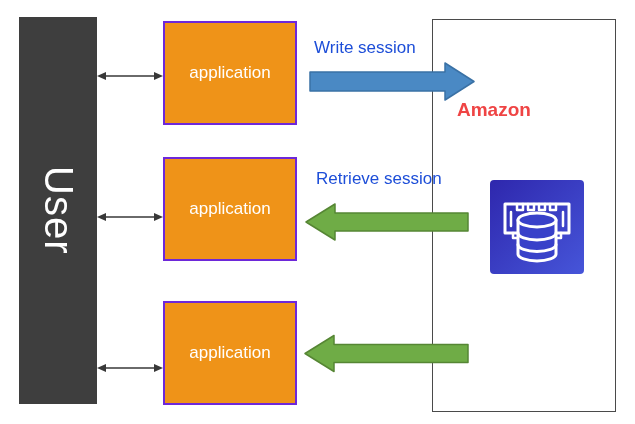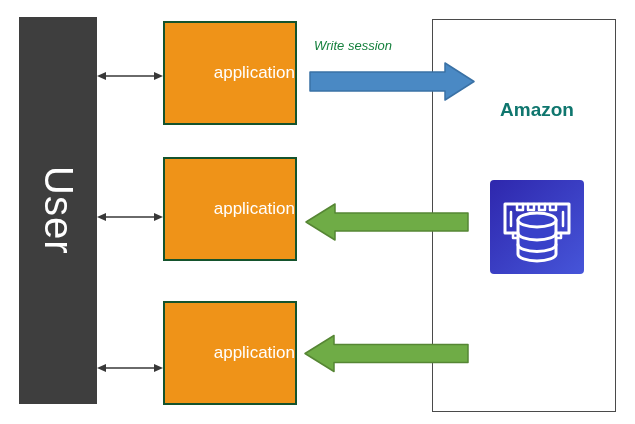--- a/index.html
+++ b/index.html
@@ -31,62 +31,60 @@
     color: #ffffff;
     font-size: 40px;
     letter-spacing: 1px;
   }
 
   
   .app-box {
     left: 163px;
     width: 134px; height: 104px;
     background: #EF9318;
-    border: 2px solid #14532d;
+    border: 2px solid #6d28d9;
     box-sizing: border-box;
     display: flex;
     align-items: center;
-    justify-content: flex-end;
+    justify-content: center;
   }
   .app-box.app1 { top: 21px; }
   .app-box.app2 { top: 157px; }
   .app-box.app3 { top: 301px; }
   .app-label {
     color: #ffffff;
     font-size: 17px;
   }
 
   
   .cache-box {
     left: 432px; top: 19px;
     width: 184px; height: 393px;
     background: #ffffff;
     border: 1px solid #4A4A4A;
     box-sizing: border-box;
   }
   .cache-title {
     left: 457px; top: 97px;
     width: 160px;
-    text-align: center;
     font-weight: bold;
     font-size: 19px;
     line-height: 26px;
-    color: #0f766e;
+    color: #ef4444;
   }
   .cache-icon {
     left: 490px; top: 180px;
     width: 94px; height: 94px;
   }
 
   
   .flow-label {
-    font-size: 13px;
-    color: #15803d;
+    font-size: 17px;
+    color: #1d4ed8;
     white-space: nowrap;
-    font-style: italic;
   }
   .flow-label.write { left: 314px; top: 38px; }
   .flow-label.retrieve { left: 316px; top: 169px; }
 
   .arrow-svg, .connector-svg { display: block; }
 </style>
 </head>
 <body>
 
 <div class="canvas">
@@ -157,14 +155,15 @@
 
   <svg class="abs arrow-svg" style="left:303px; top:202px; width:167px; height:40px;" viewBox="0 0 167 40">
     <polygon points="3,20 32,2 32,11 165,11 165,29 32,29 32,38" fill="#6FAC46" stroke="#568634" stroke-width="1.5" stroke-linejoin="round"></polygon>
   </svg>
 
   <svg class="abs arrow-svg" style="left:302px; top:333px; width:168px; height:41px;" viewBox="0 0 168 41">
     <polygon points="3,20.5 32,2.5 32,11.5 166,11.5 166,29.5 32,29.5 32,38.5" fill="#6FAC46" stroke="#568634" stroke-width="1.5" stroke-linejoin="round"></polygon>
   </svg>
 
   <div class="abs flow-label write">Write session</div>
+  <div class="abs flow-label retrieve">Retrieve session</div>
 
 </div>
 
 </body></html>

